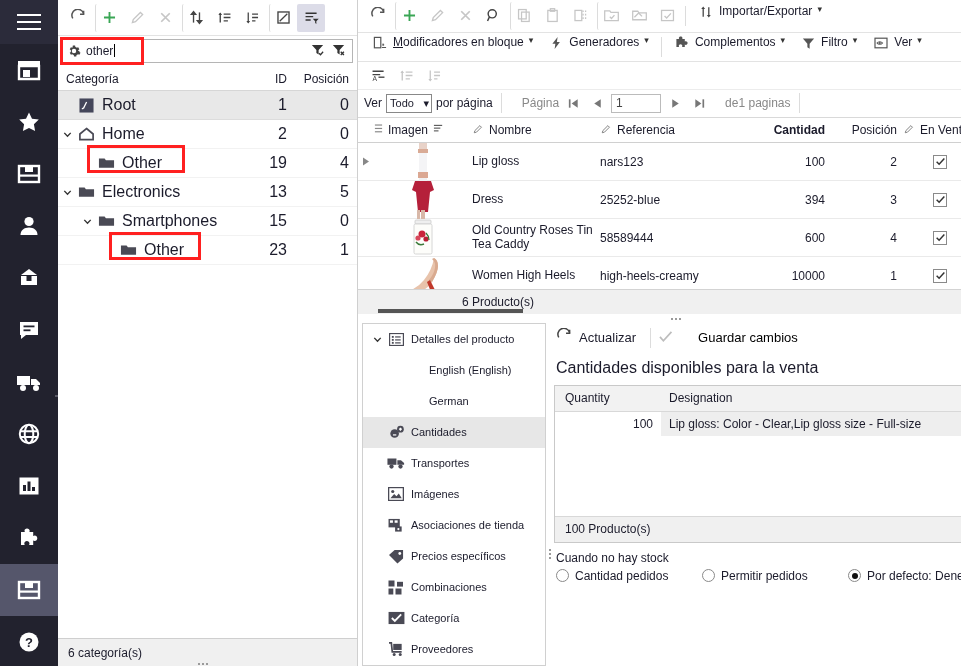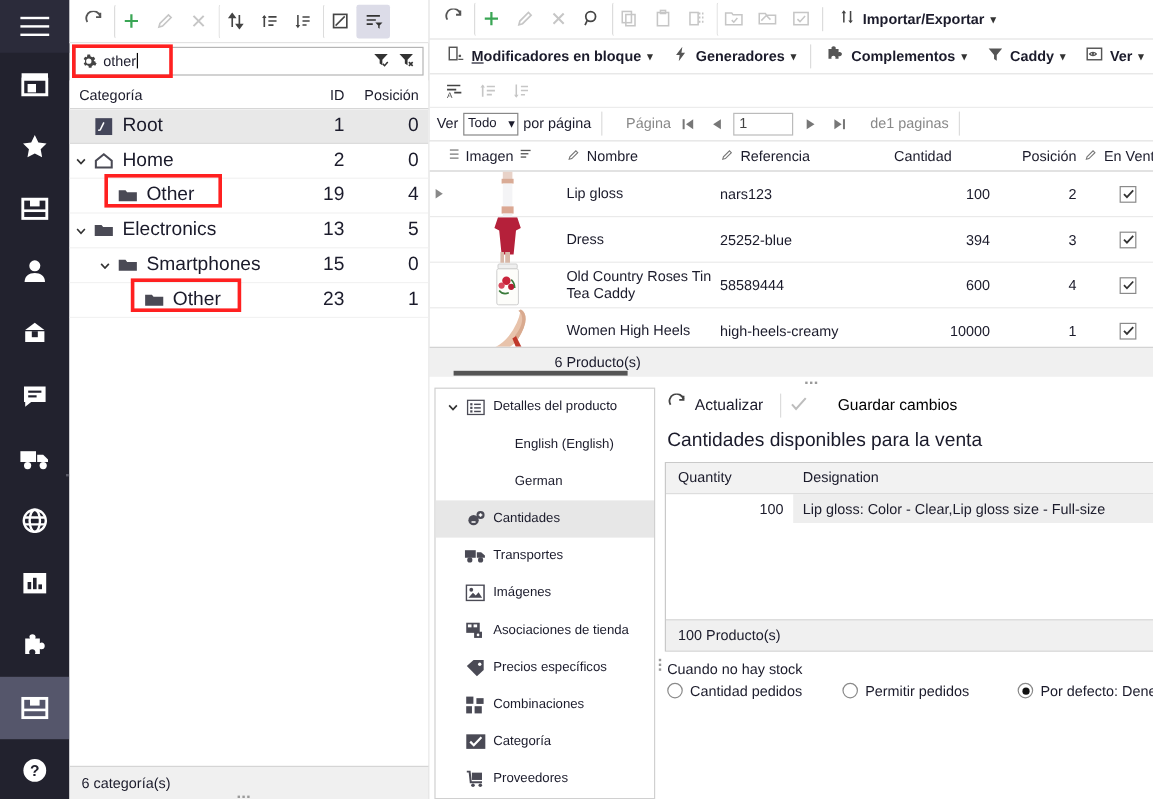--- a/index.html
+++ b/index.html
@@ -137,22 +137,22 @@
   }
   .prod-toolbar {
     height: 34px; display: flex; align-items: center; padding-left: 6px;
     border-bottom: 1px solid #e3e3e3;
   }
   .prod-toolbar2 {
     height: 30px; display: flex; align-items: center; padding-left: 6px;
     border-bottom: 1px solid #e3e3e3; font-size: 12px;
   }
   .menu-item {
-    display: flex; align-items: center; gap: 5px;
-    padding: 0 8px; height: 24px; white-space: nowrap; font-weight: bold;
+    display: flex; align-items: flex-start; gap: 5px;
+    padding: 0 8px; height: 24px; white-space: nowrap;
   }
   .menu-item .caretdn { font-size: 9px; color:#333; }
   .vsep { width:1px; height:20px; background:#dcdcdc; margin:0 4px; }
   .u { text-decoration: underline; }
 
   .prod-toolbar3 {
     height: 28px; display:flex; align-items:center; padding-left:6px;
     border-bottom: 1px solid #ececec;
   }
   .pagebar {
@@ -173,21 +173,21 @@
 
   .prod-head {
     height: 26px; display:flex; align-items:center;
     border-bottom: 1px solid #d0d0d0; font-size:12px; background:#fff;
   }
   .ph { display:flex; align-items:center; gap:5px; }
   .ph-arrow { width:16px; flex:0 0 16px; display:flex;align-items:center;justify-content:center;}
   .ph-img { width:98px; flex:0 0 98px; }
   .ph-name { width:128px; flex:0 0 128px; }
   .ph-ref { width:145px; flex:0 0 145px; }
-  .ph-qty { width:80px; flex:0 0 80px; justify-content:flex-start; }
+  .ph-qty { width:80px; flex:0 0 80px; justify-content:flex-end;font-weight:bold; }
   .ph-pos { width:72px; flex:0 0 72px; justify-content:flex-end; }
   .ph-sale { width:auto; flex:1; padding-left:6px; }
 
   .prod-rows { height: 152px; overflow:hidden; position:relative; }
   .prod-row { display:flex; align-items:center; height:38px; border-bottom:1px solid #eaeaea; font-size:12px;}
   .pr-arrow { width:16px; flex:0 0 16px; display:flex;align-items:center;justify-content:center;}
   .pr-img { width:98px; flex:0 0 98px; display:flex; align-items:center; justify-content:center;
             overflow:hidden; height:38px; }
   .pr-name { width:128px; flex:0 0 128px; line-height:1.15; }
   .pr-ref { width:145px; flex:0 0 145px; }
@@ -783,21 +783,21 @@
         </span>
         <span>Complementos</span>
         <span class="caretdn">▾</span>
       </div>
       <div class="menu-item">
         <span>
           <svg width="15" height="16" viewBox="0 0 20 20">
               <path d="M2.5 4h15l-6 7v6.5l-3-2V11z" fill="#555"></path>
             </svg>
         </span>
-        <span>Caddy</span>
+        <span>Filtro</span>
         <span class="caretdn">▾</span>
       </div>
       <div class="menu-item">
         <span>
           <svg width="16" height="16" viewBox="0 0 20 20">
               <rect x="2.5" y="4" width="15" height="12" fill="none" stroke="#555" stroke-width="1.5"></rect>
               <path d="M5 10c1.8-2.2 5.2-2.2 7 0-1.8 2.2-5.2 2.2-7 0z" fill="none" stroke="#555" stroke-width="1.3"></path>
               <circle cx="8.5" cy="10" r="1.2" fill="#555"></circle>
             </svg>
         </span>

